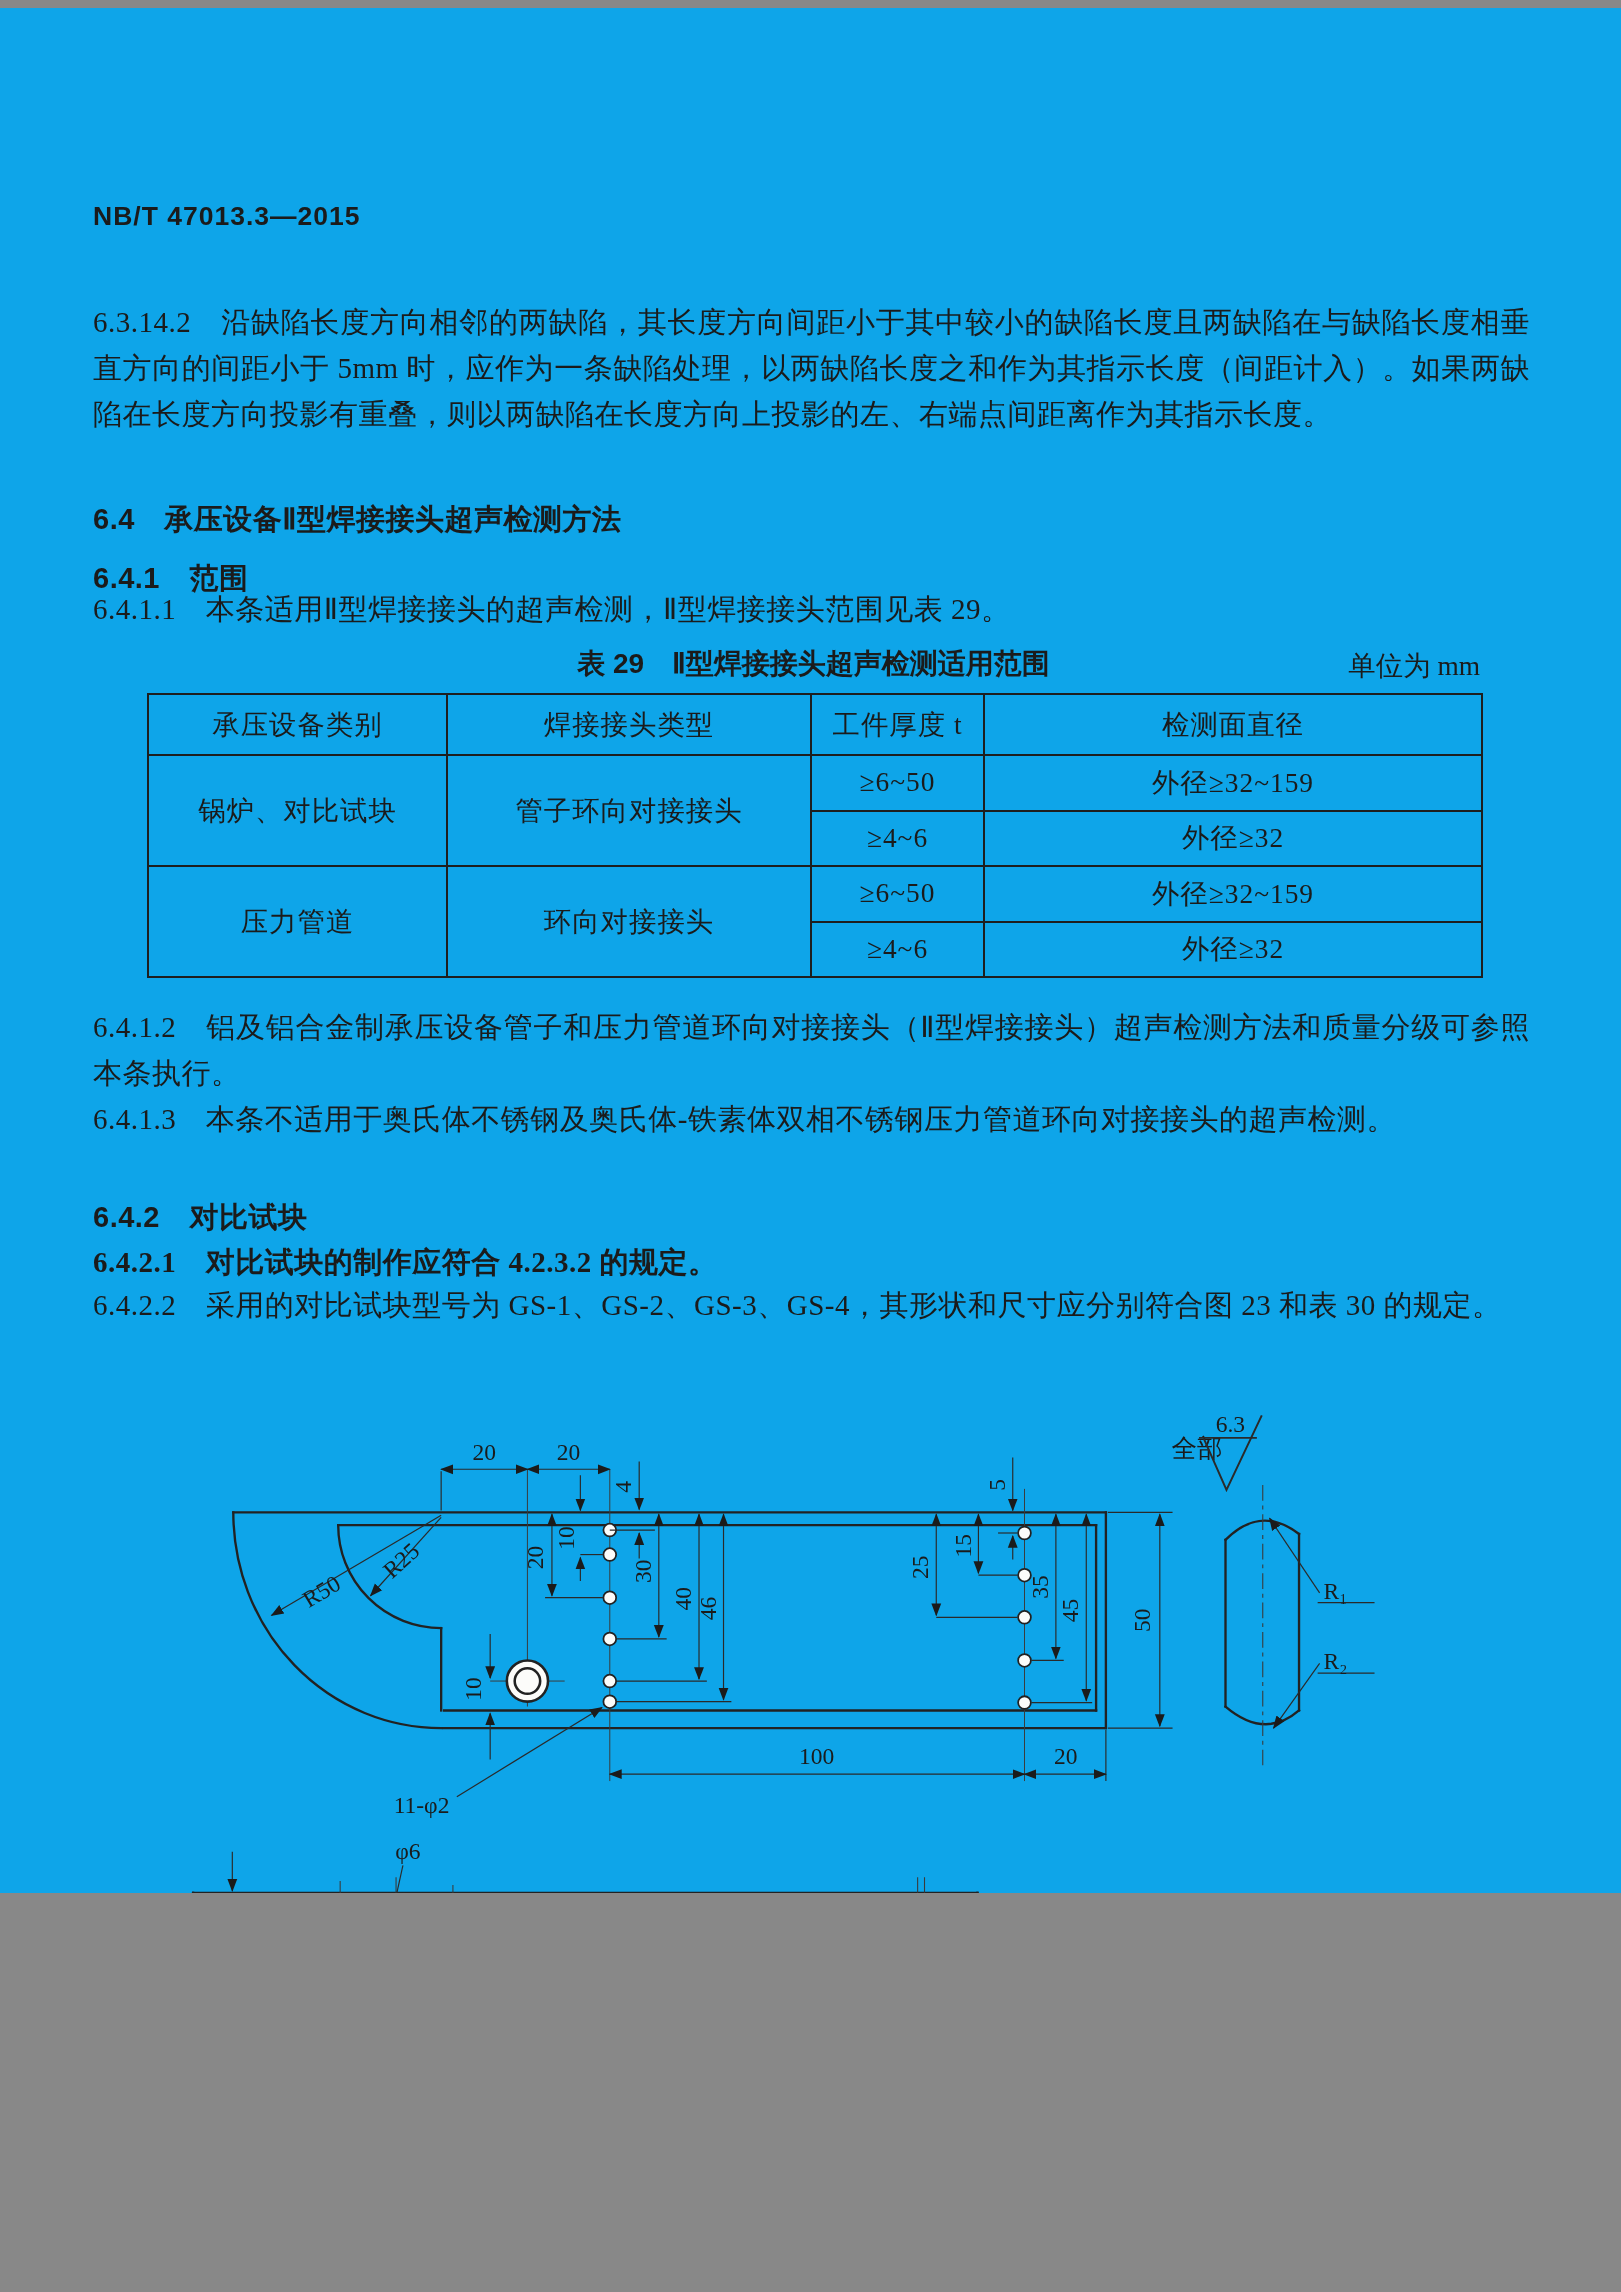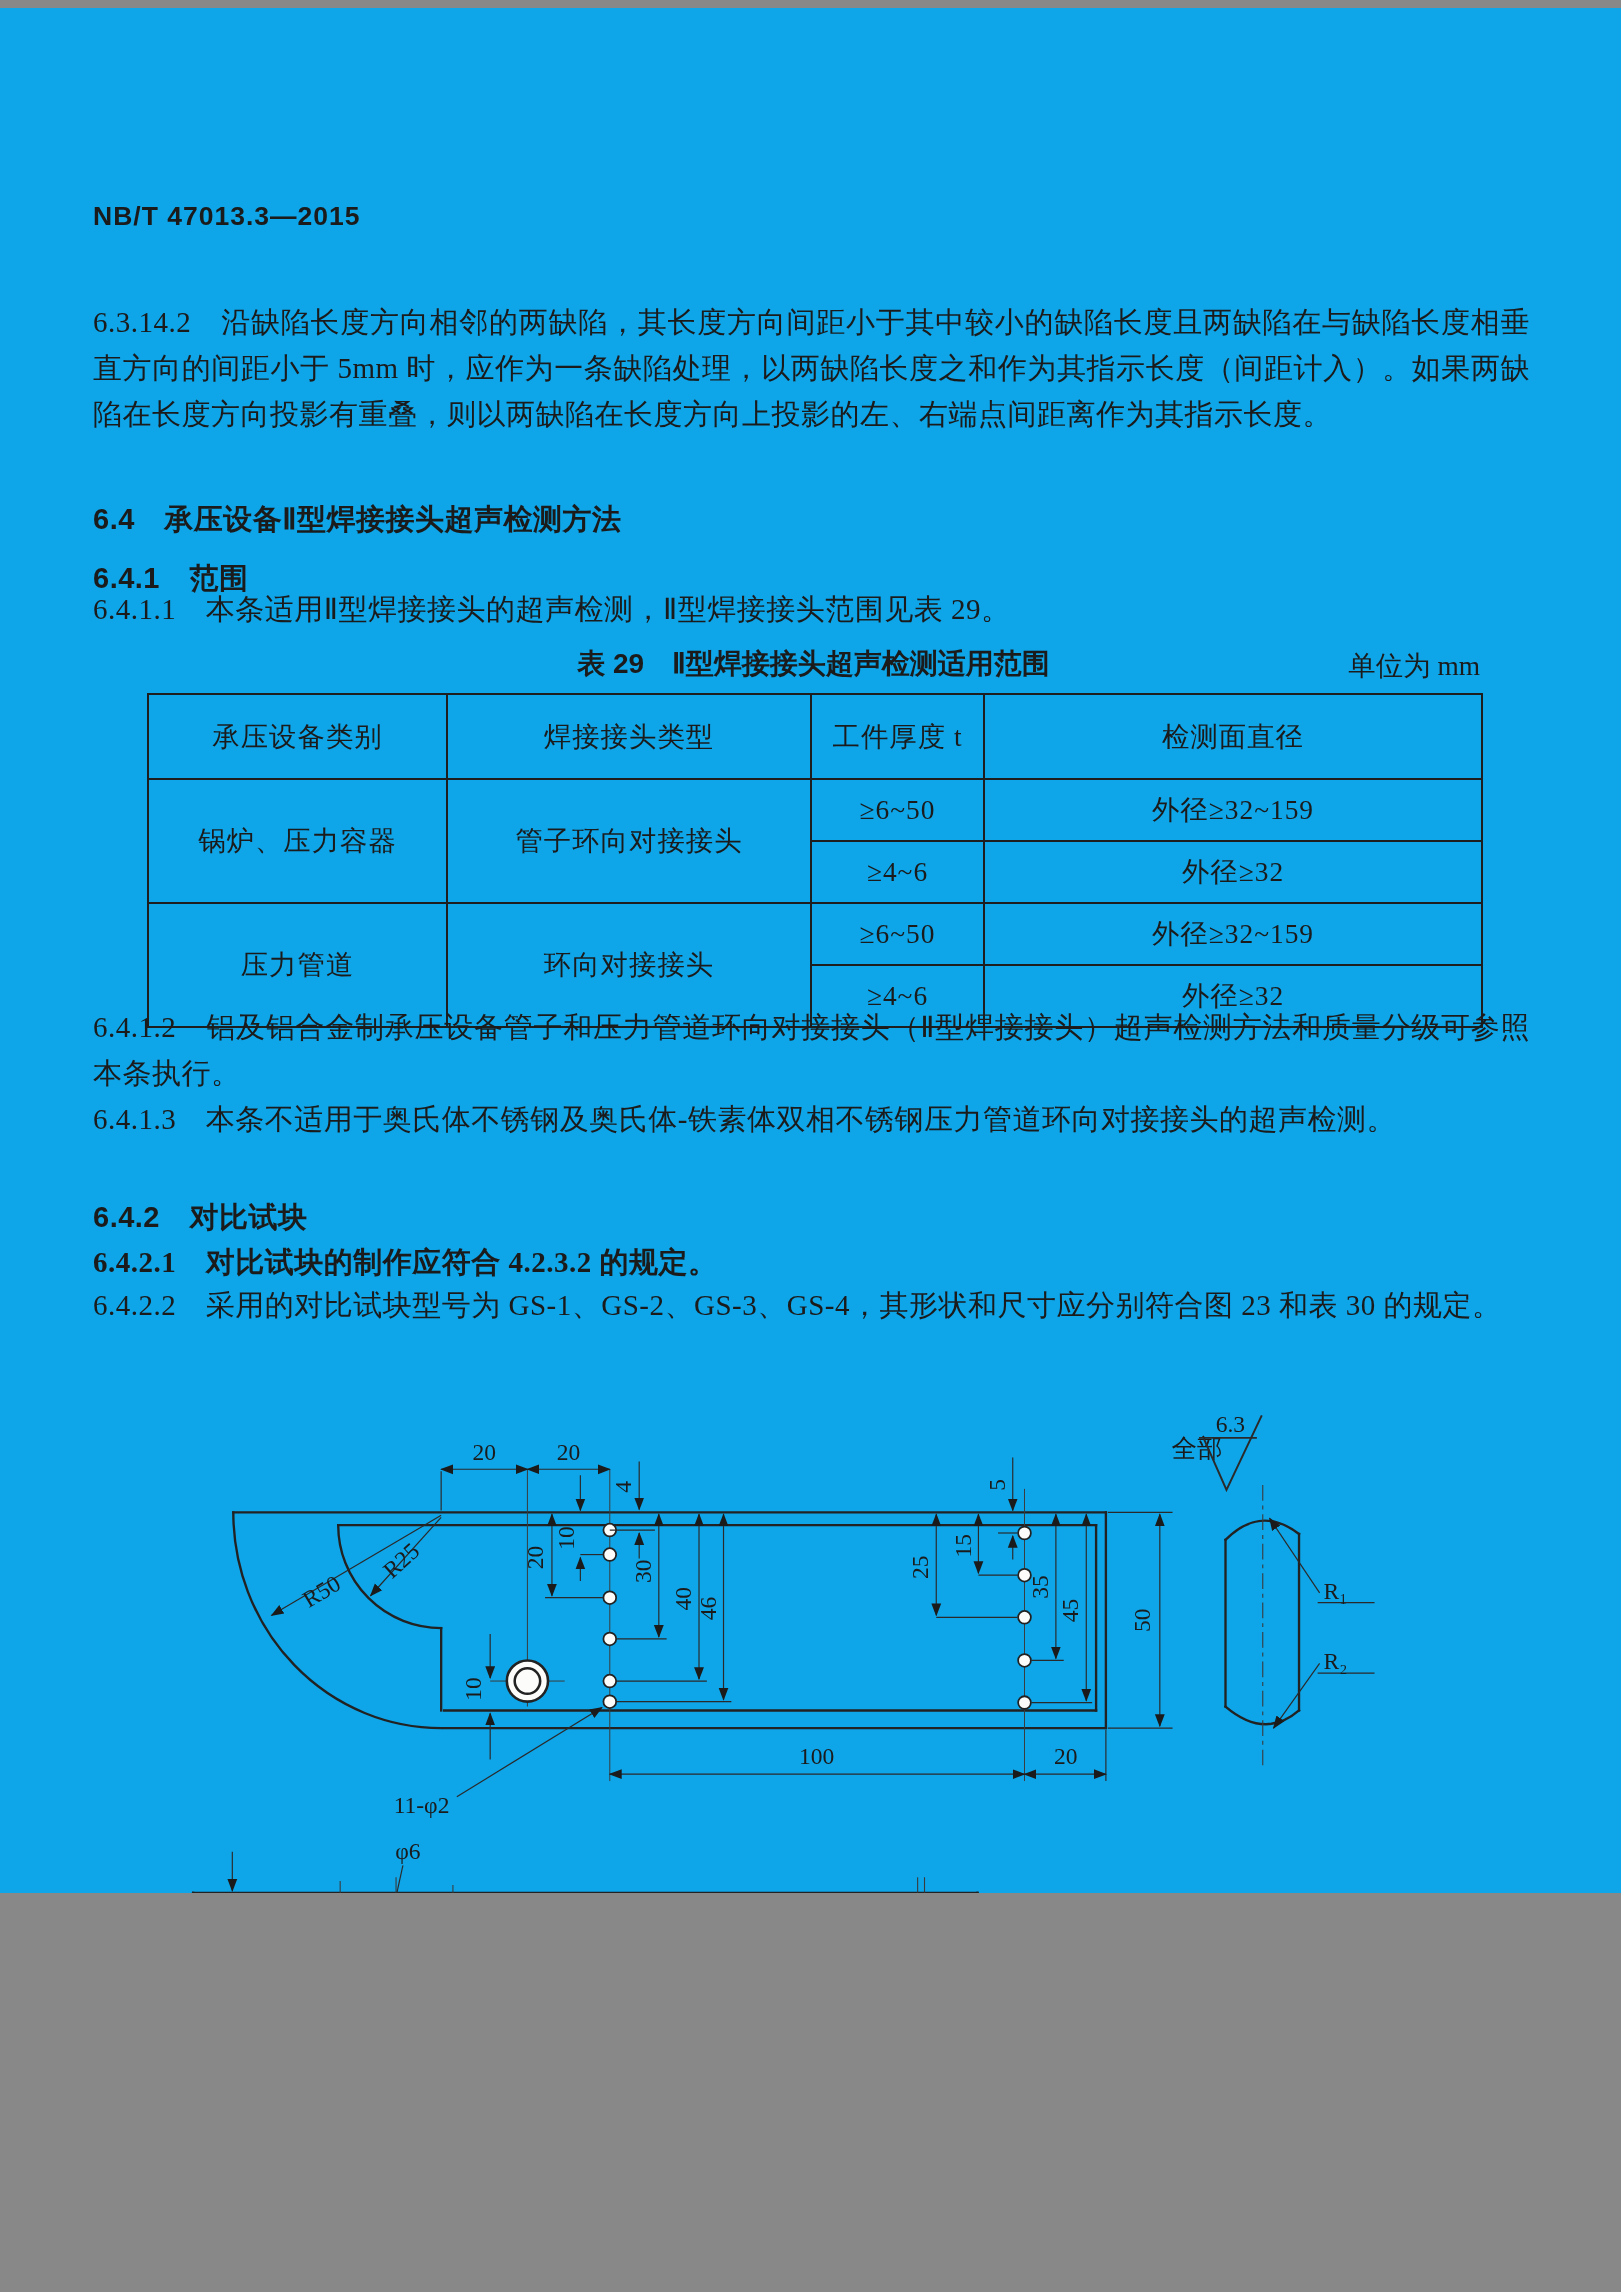--- a/index.html
+++ b/index.html
@@ -15,21 +15,21 @@
   }
   .heading{ font-family:"Liberation Sans", sans-serif; font-weight:bold; }
   .std-code{ left:93px; top:193px; font-size:26.5px; font-family:"Liberation Sans", sans-serif; font-weight:bold; letter-spacing:1px;}
   .tbl-title-row{ left:147px; top:637px; width:1333px; text-align:center; font-size:28px;}
   .tbl-unit{ left:1201px; top:640px; width:279px; text-align:right; font-size:27.4px;}
   table.t29{
     position:absolute; left:147px; top:685px; width:1333px; height:285px;
     border-collapse:collapse; table-layout:fixed;
     font-size:27.4px; text-align:center;
   }
-  table.t29 td{ border:2px solid #1e1e1e; vertical-align:middle; padding:12px; letter-spacing:1px;}
+  table.t29 td{ border:2px solid #1e1e1e; vertical-align:middle; padding:0; letter-spacing:1px;}
   table.t29 tr.hdr td{ border-top:2.9px solid #1e1e1e; height:59px;}
   table.t29 tr.hdr td{ border-bottom:2.9px solid #1e1e1e;}
   table.t29 tr.last td{ border-bottom:2.9px solid #1e1e1e;}
   .fig-caption{ left:98px; top:2035px; width:1176px; text-align:center; font-size:29px; letter-spacing:2px;}
   .page-num{ left:120px; top:2082px; font-size:24px;}
   svg text{ font-family:"Liberation Serif", serif; font-size:24px; fill:#1b1b1b;}
   svg .cn{ font-size:26px;}
   .ol{ stroke:#222; stroke-width:2.4; fill:none; stroke-linecap:square;}
   .thin{ stroke:#2a2a2a; stroke-width:1.2; fill:none;}
   .cl{ stroke:#3a3a3a; stroke-width:1; fill:none;}
@@ -59,21 +59,21 @@
         <col style="width:498px">
     </colgroup>
     <tbody>
         <tr class="hdr">
       <td>承压设备类别</td>
       <td>焊接接头类型</td>
       <td>工件厚度 t</td>
       <td>检测面直径</td>
     </tr>
     <tr>
-      <td rowspan="2">锅炉、压力容器</td>
+      <td rowspan="2">锅炉、对比试块</td>
       <td rowspan="2">管子环向对接接头</td>
       <td>≥6~50</td>
       <td>外径≥32~159</td>
     </tr>
     <tr>
       <td>≥4~6</td>
       <td>外径≥32</td>
     </tr>
     <tr>
       <td rowspan="2">压力管道</td>

